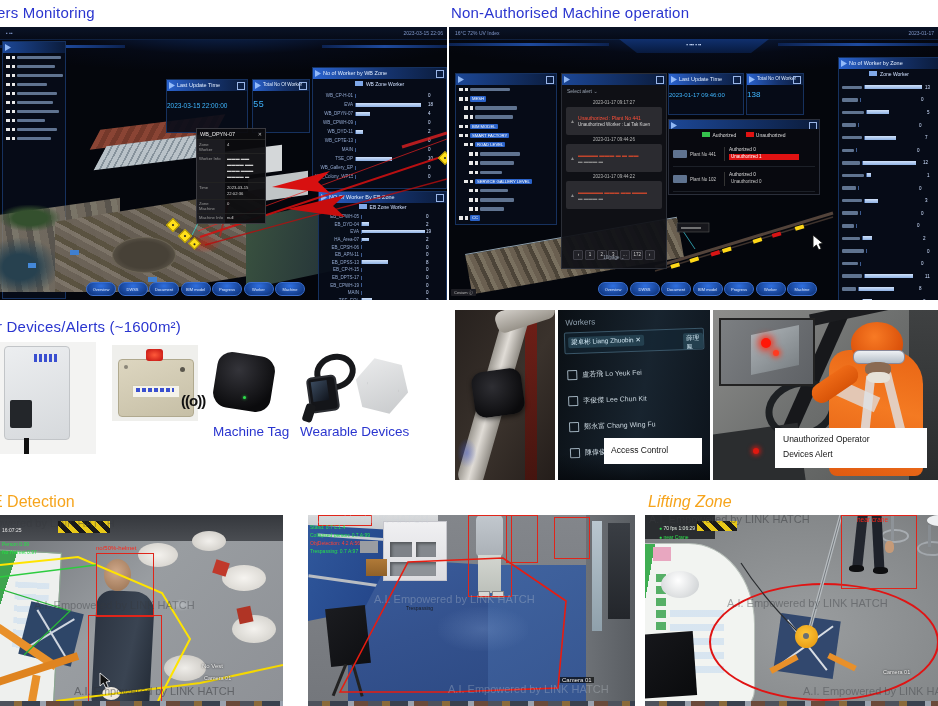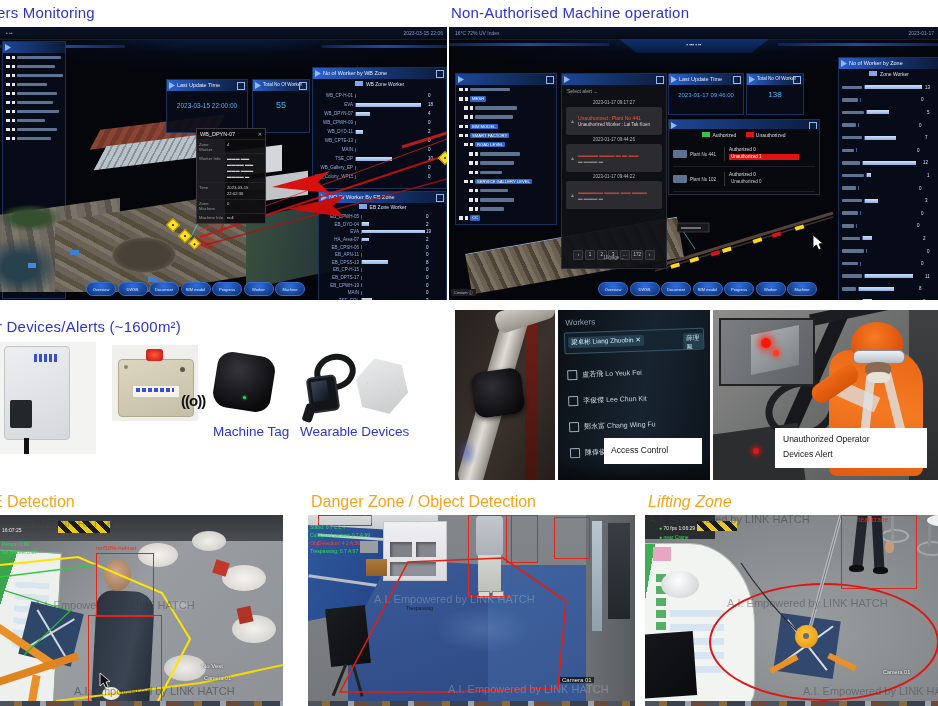--- a/index.html
+++ b/index.html
@@ -17,21 +17,21 @@
   .hdr-trap{position:absolute;height:20px;background:linear-gradient(180deg,#10306e,#081a3e);
     clip-path:polygon(0 0,100% 0,88% 100%,12% 100%);text-align:center;}
   .hdr-wing{position:absolute;height:3px;background:linear-gradient(90deg,#0c2250,#1e4a9e,#0c2250);}
   .hdr-t{font-size:8px;color:#d5e4ff;margin-top:2px;}
   .hdr-s{font-size:5.5px;color:#8fb0e8;}
   .panel{position:absolute;background:rgba(7,12,24,.9);border:1px solid #16315e;}
   .p-hd{position:relative;height:11px;background:linear-gradient(90deg,#2a63cf 0%,#15336e 55%,#0b1c3c 100%);overflow:hidden;}
   .p-hd:before{content:"";position:absolute;left:2px;top:2px;width:6px;height:7px;background:#9fc4ff;clip-path:polygon(0 0,100% 50%,0 100%);opacity:.9;}
   .p-hd-t{position:absolute;left:10px;top:2px;font-size:5.5px;color:#e2eeff;}
   .p-exp{position:absolute;right:2px;top:2px;width:6px;height:6px;border:1px solid #9ab6e8;font-size:4px;color:#9ab6e8;}
-  .p-val{position:absolute;left:0;right:0;text-align:center;color:#3fb6ff;}
+  .p-val{position:absolute;left:0;right:0;color:#3fb6ff;}
   .legend{position:absolute;left:0;right:0;text-align:center;font-size:5px;color:#cfe0ff;}
   .legend i{display:inline-block;width:8px;height:5px;background:#7fa8e8;margin-right:3px;}
   .brow{display:flex;align-items:center;height:9px;}
   .brow2{display:flex;align-items:center;height:12.6px;}
   .blab{width:38px;text-align:right;font-size:4.5px;color:#93a9d0;margin-right:2px;overflow:hidden;}
   .btrack{position:relative;width:70px;height:4px;border-left:1px solid #3c5population;border-left:1px solid #3c5a8e;}
   .bfill{display:block;height:4px;background:linear-gradient(180deg,#cfe0f8,#8fb2e4);}
   .bval{font-size:4.5px;color:#cfe0ff;margin-left:2px;}
   .blur{display:inline-block;height:3.5px;background:#5f7390;border-radius:1px;filter:blur(.5px);}
   .cb{display:inline-block;width:3.5px;height:3.5px;background:#e8e8e8;margin-right:2px;flex:none;}
@@ -70,21 +70,20 @@
 </style>
 </head>
 <body>
 
 <div id="canvas">
 
   <div class="sec-title" style="left:-3px;top:4px;">ers Monitoring</div>
   <div class="sec-title" style="left:451px;top:4px;">Non-Authorised Machine operation</div>
   <div class="sec-title" style="left:-3px;top:318px;">r Devices/Alerts (~1600m²)</div>
   <div class="cam-title" style="left:-8px;top:493px;">E Detection</div>
-  <div class="cam-title" style="left:311px;top:493px;">Danger Zone / Object Detection</div>
   <div class="cam-title" style="left:648px;top:493px;font-style:italic;">Lifting Zone</div>
 
   <div class="dash" style="left:0;top:27px;width:447px;height:273px;">
     <div class="topbar">
       <span class="tb-txt" style="left:6px;">▪ ▪▪</span>
       <span class="tb-txt" style="right:4px;">2023-03-15 22:06</span>
     </div>
     <div class="hdr-wing" style="left:0;top:18px;width:125px;"></div>
     <div class="hdr-wing" style="right:0;top:18px;width:125px;"></div>
 
@@ -193,21 +192,21 @@
           <span class="p-hd-t">Last Update Time</span>
           <span class="p-exp"></span>
         </div>
       <div class="p-val" style="top:22px;font-size:6.5px;">2023-03-15 22:00:00</div>
     </div>
     <div class="panel" style="left:252px;top:52px;width:56px;height:52px;z-index:3;">
       <div class="p-hd">
           <span class="p-hd-t" style="font-size:4.6px;">Total No Of Worker</span>
           <span class="p-exp"></span>
         </div>
-      <div class="p-val" style="top:20px;font-size:9px;">55</div>
+      <div class="p-val" style="top:20px;font-size:9px;font-family:Liberation Mono, monospace;">55</div>
     </div>
 
     <div class="panel" style="left:312px;top:40px;width:133px;height:120px;z-index:3;">
       <div class="p-hd">
           <span class="p-hd-t">No of Worker by WB Zone</span>
           <span class="p-exp"></span>
         </div>
       <div class="legend" style="top:13px;"><i></i><span>WB Zone Worker</span></div>
       <div class="abs" style="left:2px;top:23px;right:2px;">
 

